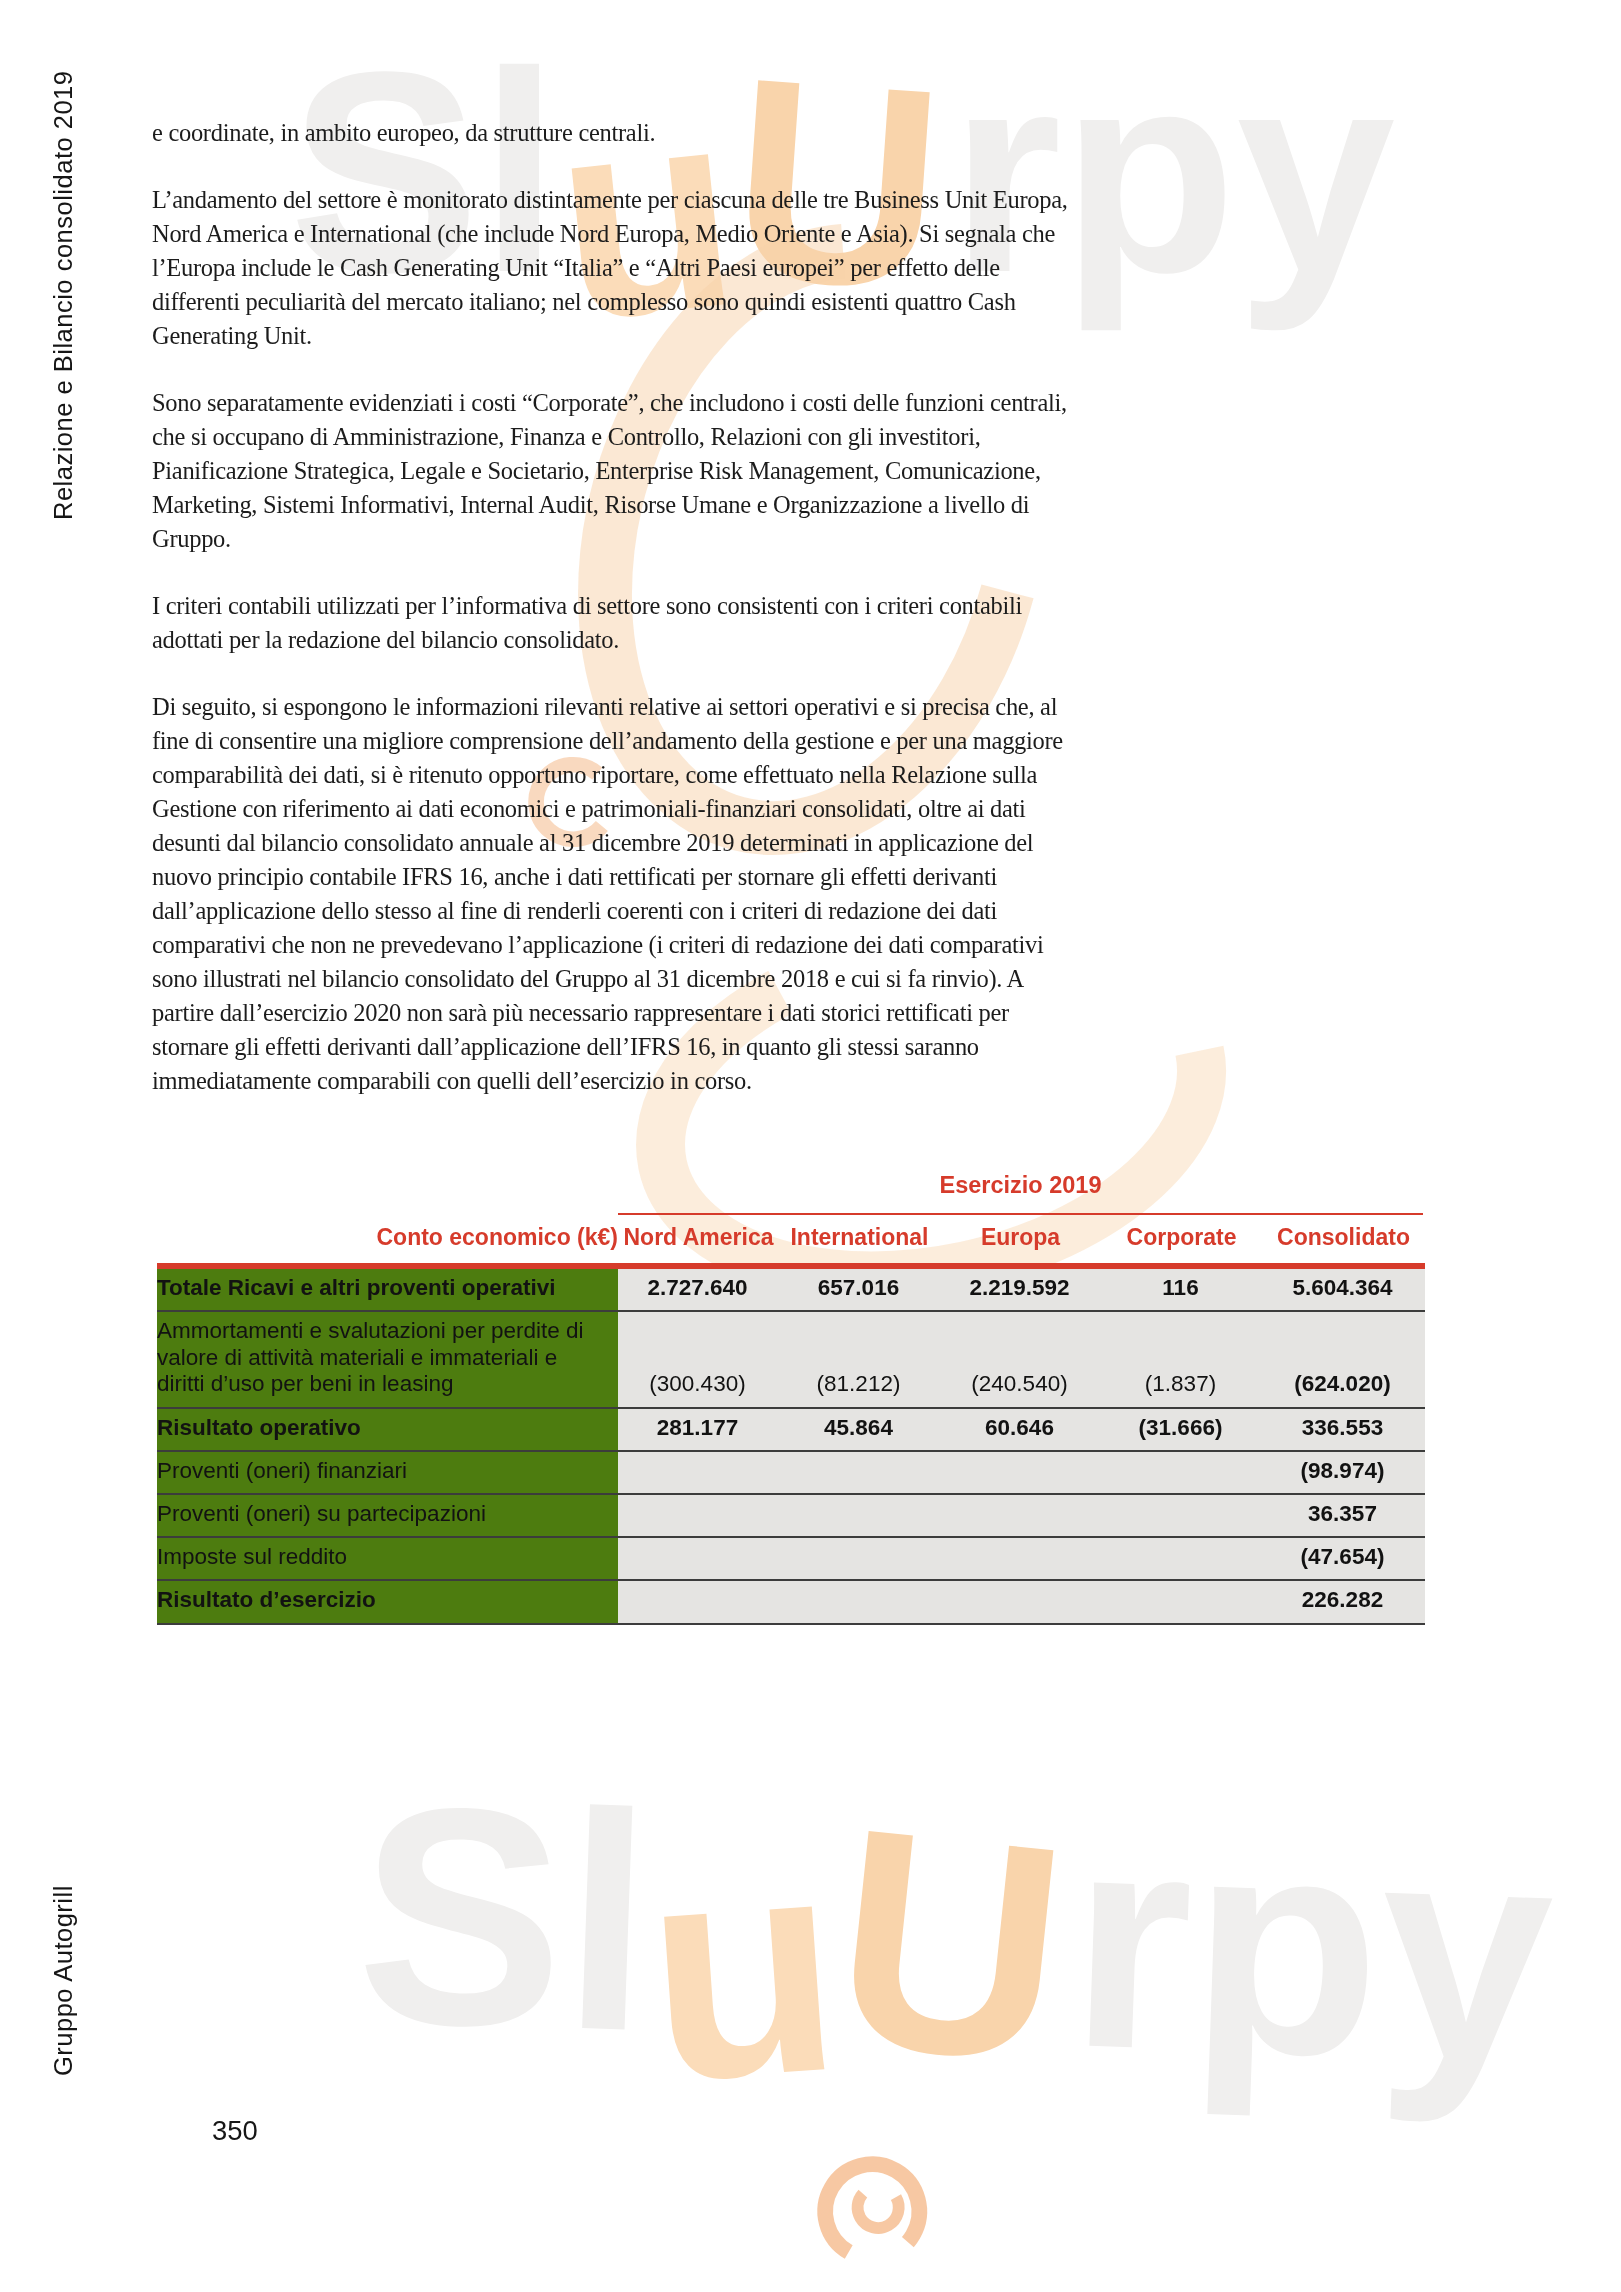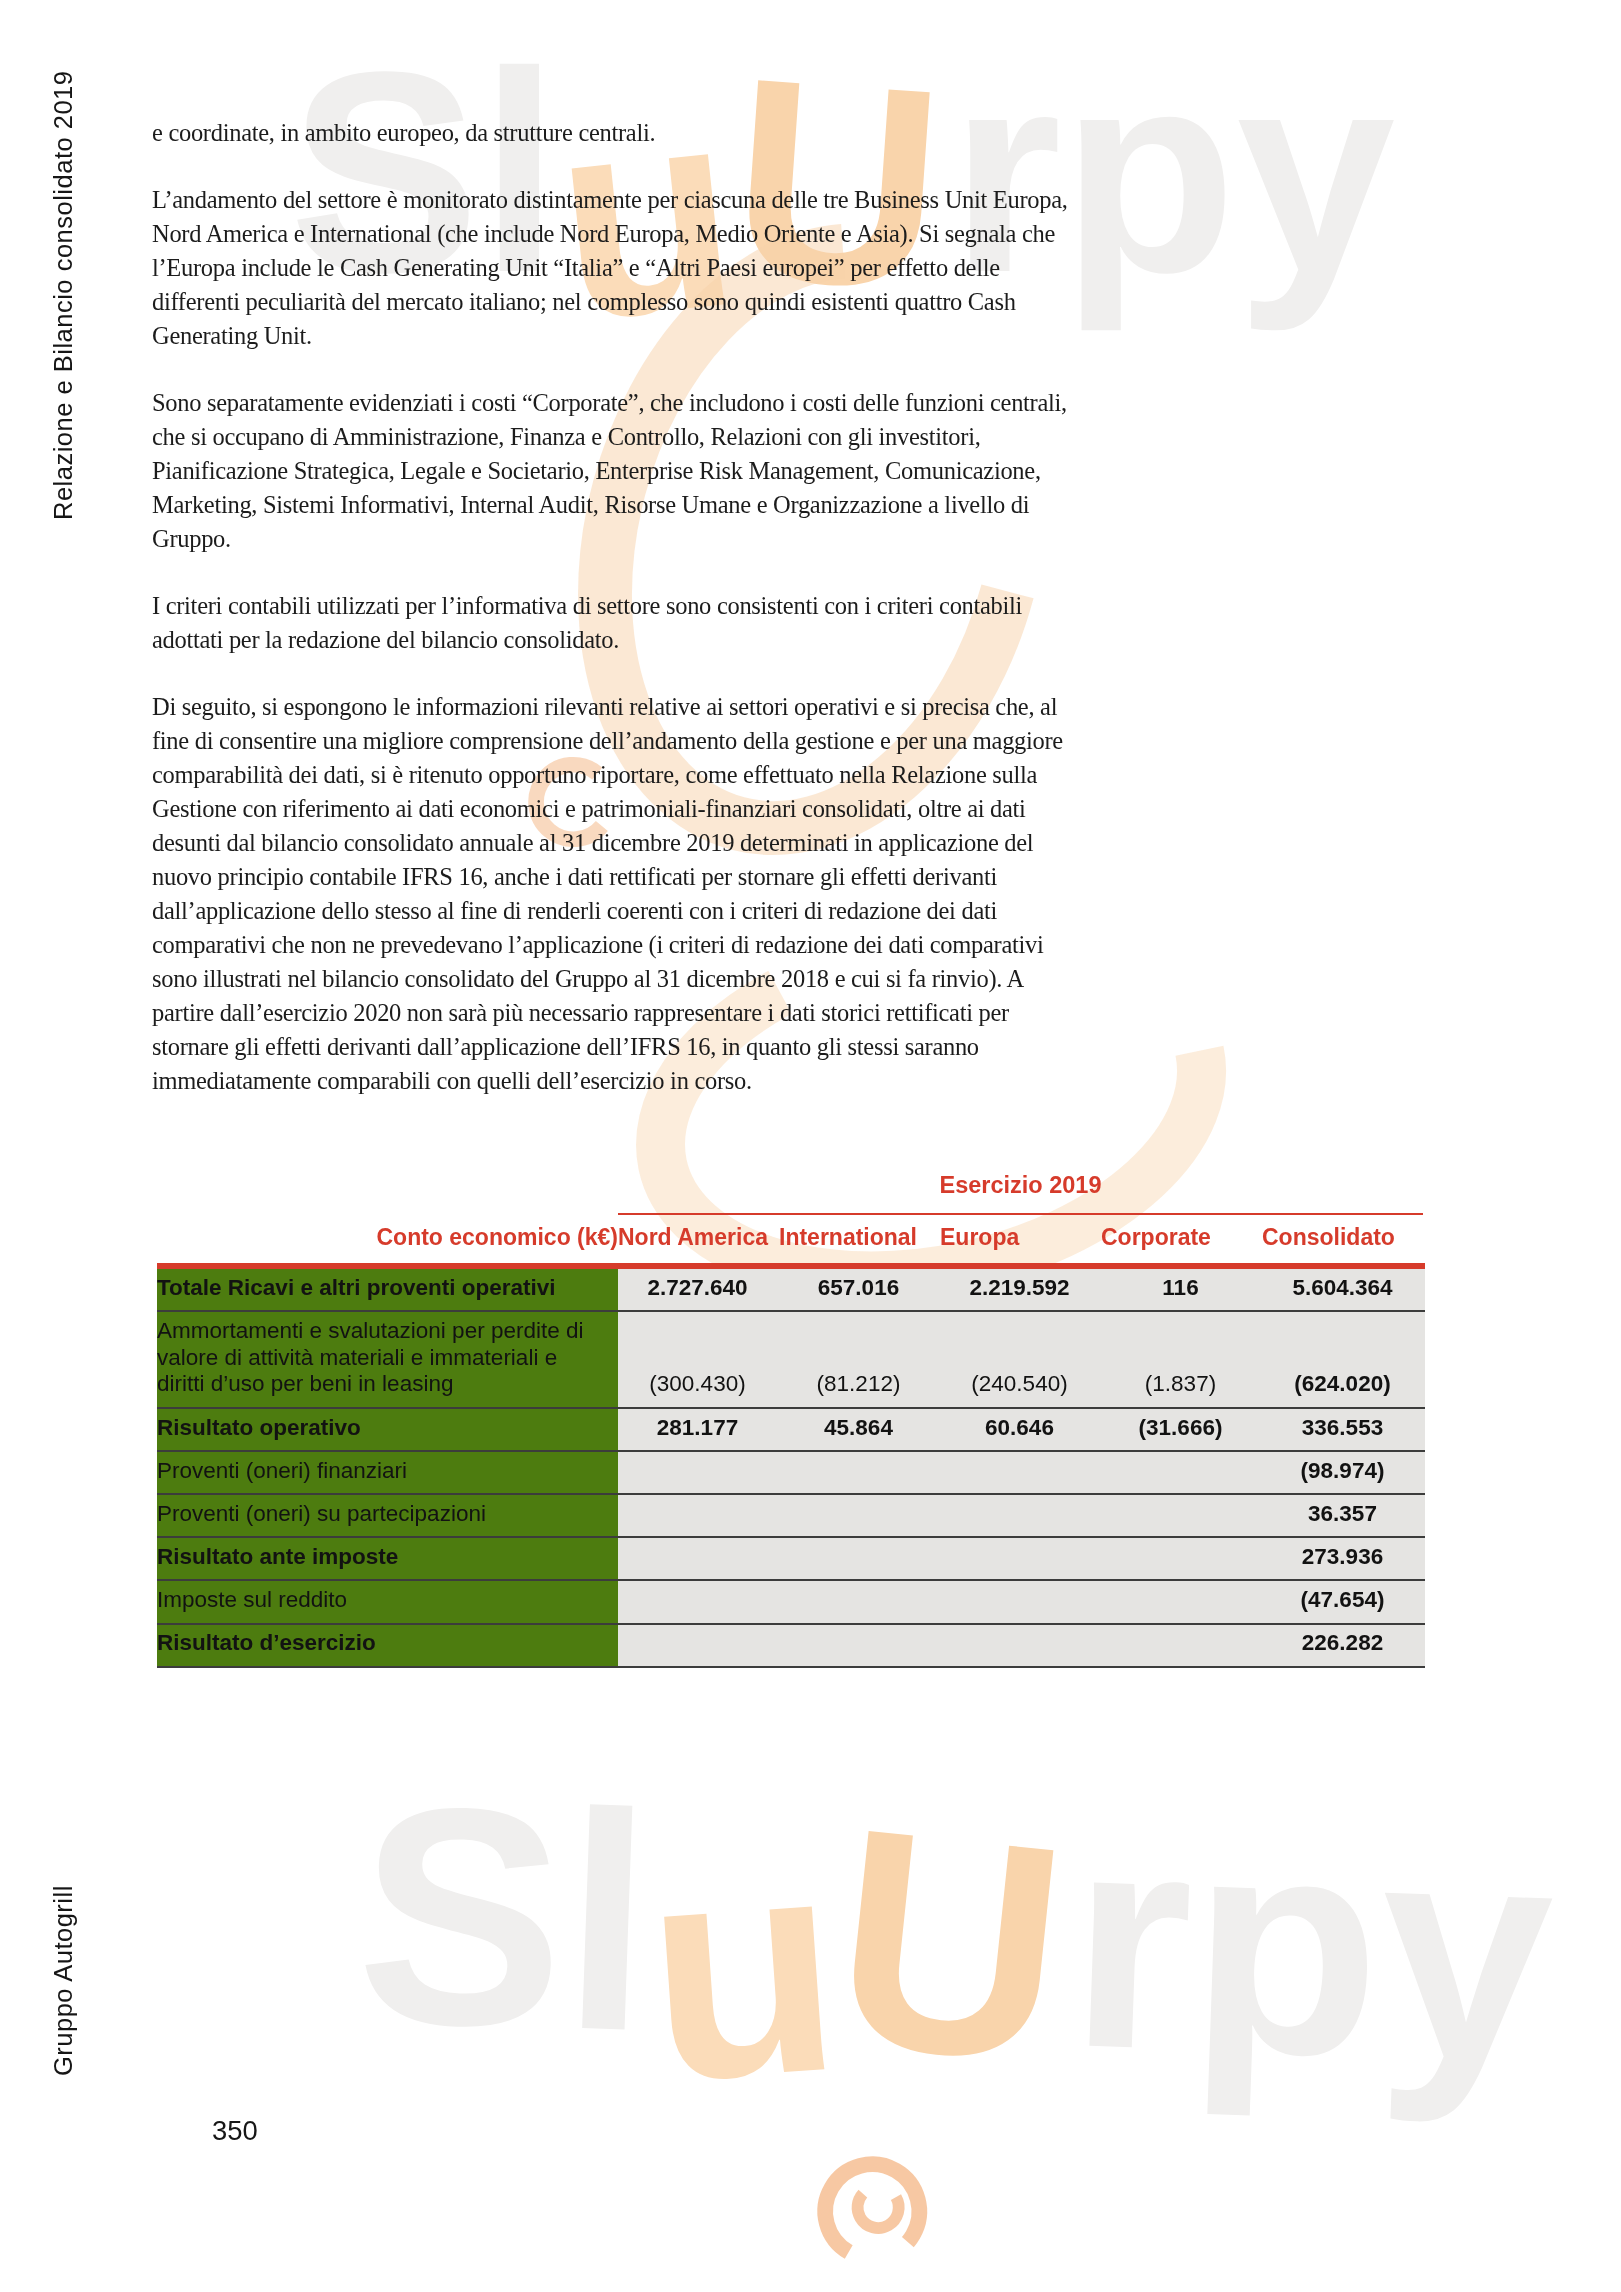--- a/index.html
+++ b/index.html
@@ -39,21 +39,21 @@
   }
   table.fin{
     width:100%;border-collapse:collapse;table-layout:fixed;
     font-size:22.5px;color:#121212;margin-top:0;
   }
   table.fin th{
     color:#d63b2b;font-weight:bold;font-size:23px;
     border-bottom:6.9px solid #d63b2b;padding:9.8px 0 11.8px 0;vertical-align:bottom;
   }
   table.fin th.lab{text-align:right;}
-  table.fin th.num{text-align:left;}
+  table.fin th.num{text-align:center;}
   table.fin td{
     border-bottom:2px solid #3c3c3c;padding:5.9px 0 8.8px 0;
     vertical-align:bottom;line-height:26.5px;
   }
   table.fin td.lab{text-align:left;background:#4d7c0f;padding-right:19.6px;}
   table.fin td.num{text-align:center;background:#e5e4e2;padding-right:2px;}
   table.fin tr.boldrow td{font-weight:bold;}
   table.fin td.consol{font-weight:bold;}
 </style>
 </head>
@@ -140,28 +140,20 @@
           <td class="num consol">(98.974)</td>
         </tr>
         <tr>
           <td class="lab">Proventi (oneri) su partecipazioni</td>
           <td class="num"></td>
           <td class="num"></td>
           <td class="num"></td>
           <td class="num"></td>
           <td class="num consol">36.357</td>
         </tr>
-        <tr class="boldrow">
-          <td class="lab">Risultato ante imposte</td>
-          <td class="num"></td>
-          <td class="num"></td>
-          <td class="num"></td>
-          <td class="num"></td>
-          <td class="num consol">273.936</td>
-        </tr>
         <tr>
           <td class="lab">Imposte sul reddito</td>
           <td class="num"></td>
           <td class="num"></td>
           <td class="num"></td>
           <td class="num"></td>
           <td class="num consol">(47.654)</td>
         </tr>
         <tr class="boldrow">
           <td class="lab">Risultato d’esercizio</td>

